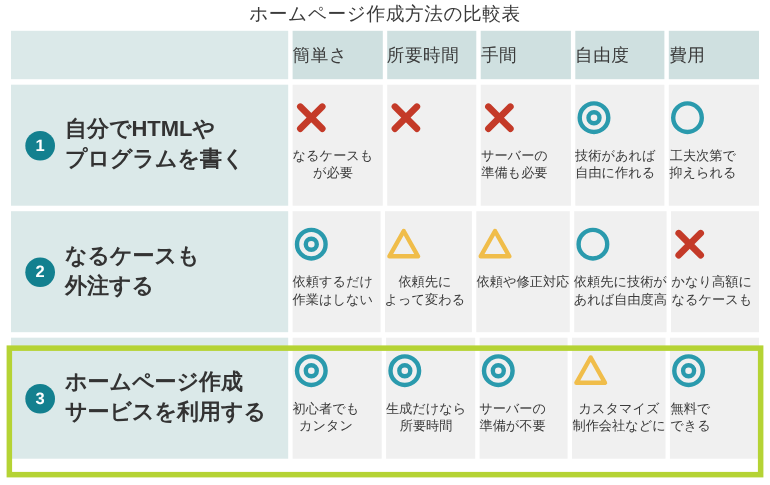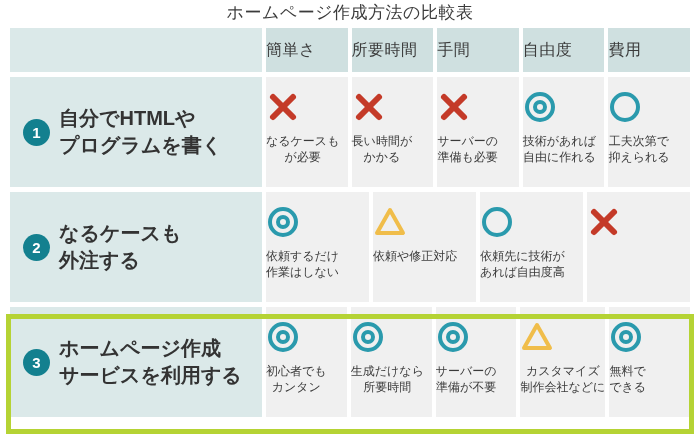--- a/index.html
+++ b/index.html
@@ -204,24 +204,20 @@
         </div>
       </div>
 
       <div class="cell">
         <div class="icon-box">
           <svg class="gi" width="34" height="34" viewBox="0 0 34 34" aria-hidden="true">
             <line x1="7" y1="7" x2="27" y2="27" stroke="#c43a28" stroke-width="6" stroke-linecap="round"></line>
             <line x1="27" y1="7" x2="7" y2="27" stroke="#c43a28" stroke-width="6" stroke-linecap="round"></line>
           </svg>
         </div>
-        <div class="cap">
-          <span class="ln">長い時間が</span>
-          <span class="ln">かかる</span>
-        </div>
       </div>
 
       <div class="cell">
         <div class="icon-box">
           <svg class="gi" width="34" height="34" viewBox="0 0 34 34" aria-hidden="true">
             <line x1="7" y1="7" x2="27" y2="27" stroke="#c43a28" stroke-width="6" stroke-linecap="round"></line>
             <line x1="27" y1="7" x2="7" y2="27" stroke="#c43a28" stroke-width="6" stroke-linecap="round"></line>
           </svg>
         </div>
         <div class="cap">
@@ -271,20 +267,31 @@
             <circle cx="17" cy="17" r="13" fill="none" stroke="#2a9aad" stroke-width="4"></circle>
             <circle cx="17" cy="17" r="5" fill="none" stroke="#2a9aad" stroke-width="4"></circle>
           </svg>
         </div>
         <div class="cap">
           <span class="ln">依頼するだけ</span>
           <span class="ln">作業はしない</span>
         </div>
       </div>
 
+      <div class="cell">
+        <div class="icon-box">
+          <svg class="gi" width="34" height="34" viewBox="0 0 34 34" aria-hidden="true">
+            <polygon points="17,5 30,28 4,28" fill="none" stroke="#f0bd4a" stroke-width="4" stroke-linejoin="round"></polygon>
+          </svg>
+        </div>
+        <div class="cap">
+          <span class="ln">依頼先に</span>
+          <span class="ln">よって変わる</span>
+        </div>
+      </div>
 
       <div class="cell">
         <div class="icon-box">
           <svg class="gi" width="34" height="34" viewBox="0 0 34 34" aria-hidden="true">
             <polygon points="17,5 30,28 4,28" fill="none" stroke="#f0bd4a" stroke-width="4" stroke-linejoin="round"></polygon>
           </svg>
         </div>
         <div class="cap">
           <span class="ln">依頼や修正対応</span>
         </div>
@@ -301,20 +308,24 @@
           <span class="ln">あれば自由度高</span>
         </div>
       </div>
 
       <div class="cell">
         <div class="icon-box">
           <svg class="gi" width="34" height="34" viewBox="0 0 34 34" aria-hidden="true">
             <line x1="7" y1="7" x2="27" y2="27" stroke="#c43a28" stroke-width="6" stroke-linecap="round"></line>
             <line x1="27" y1="7" x2="7" y2="27" stroke="#c43a28" stroke-width="6" stroke-linecap="round"></line>
           </svg>
+        </div>
+        <div class="cap">
+          <span class="ln">かなり高額に</span>
+          <span class="ln">なるケースも</span>
         </div>
       </div>
     </div>
 
     <div class="trow row-body last">
       <div class="cell-label">
         <div class="row-num">3</div>
         <div class="row-title">
           <span class="ln">ホームページ作成</span>
           <span class="ln">サービスを利用する</span>

